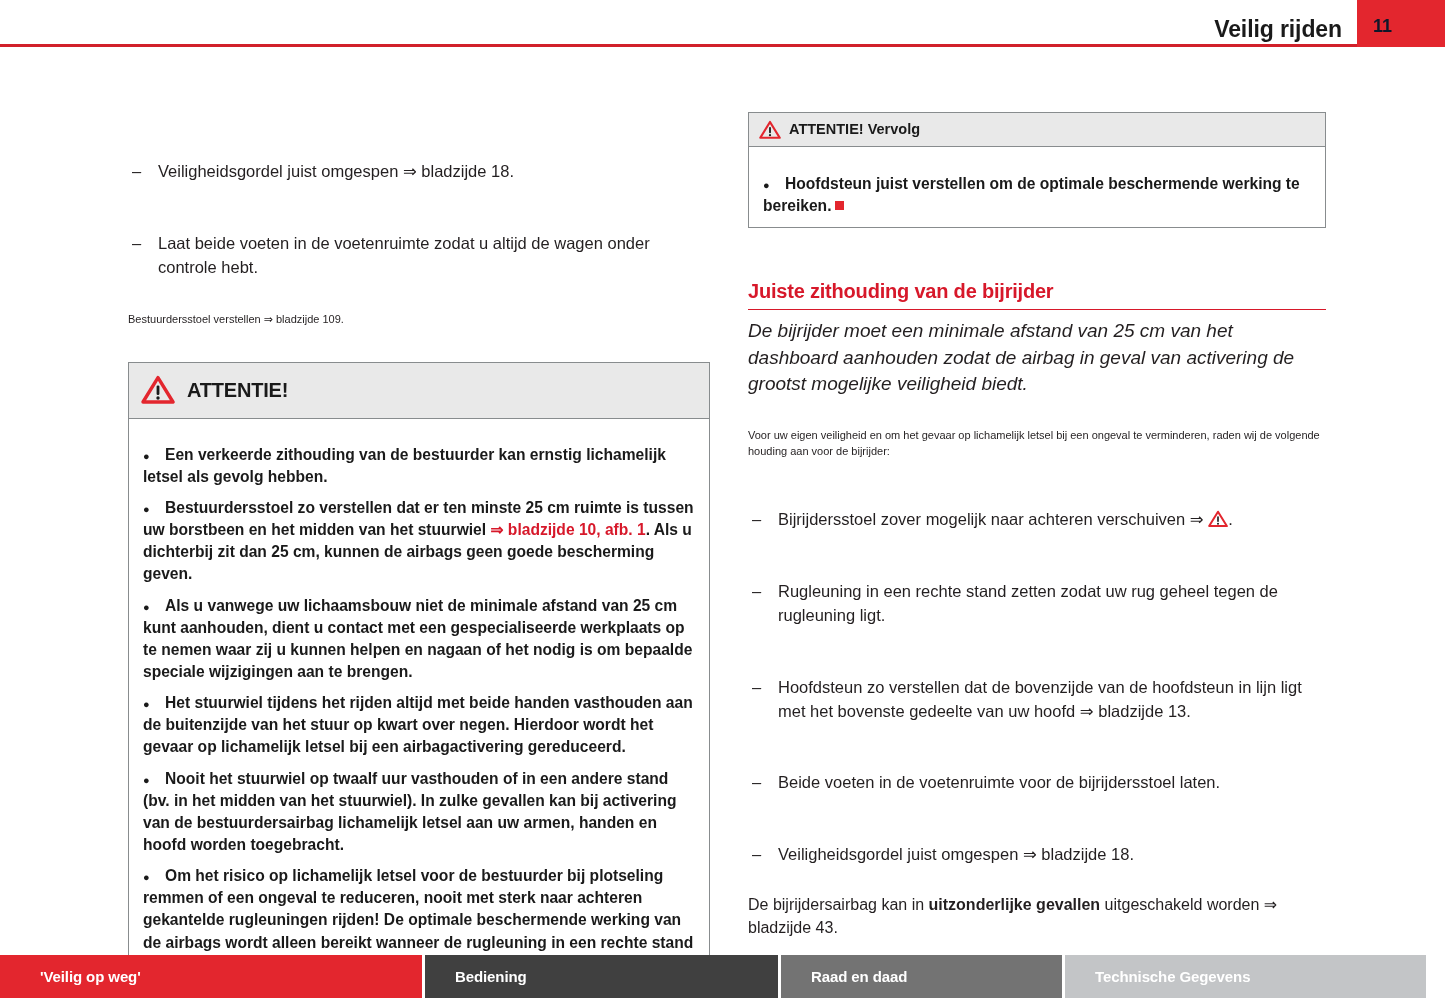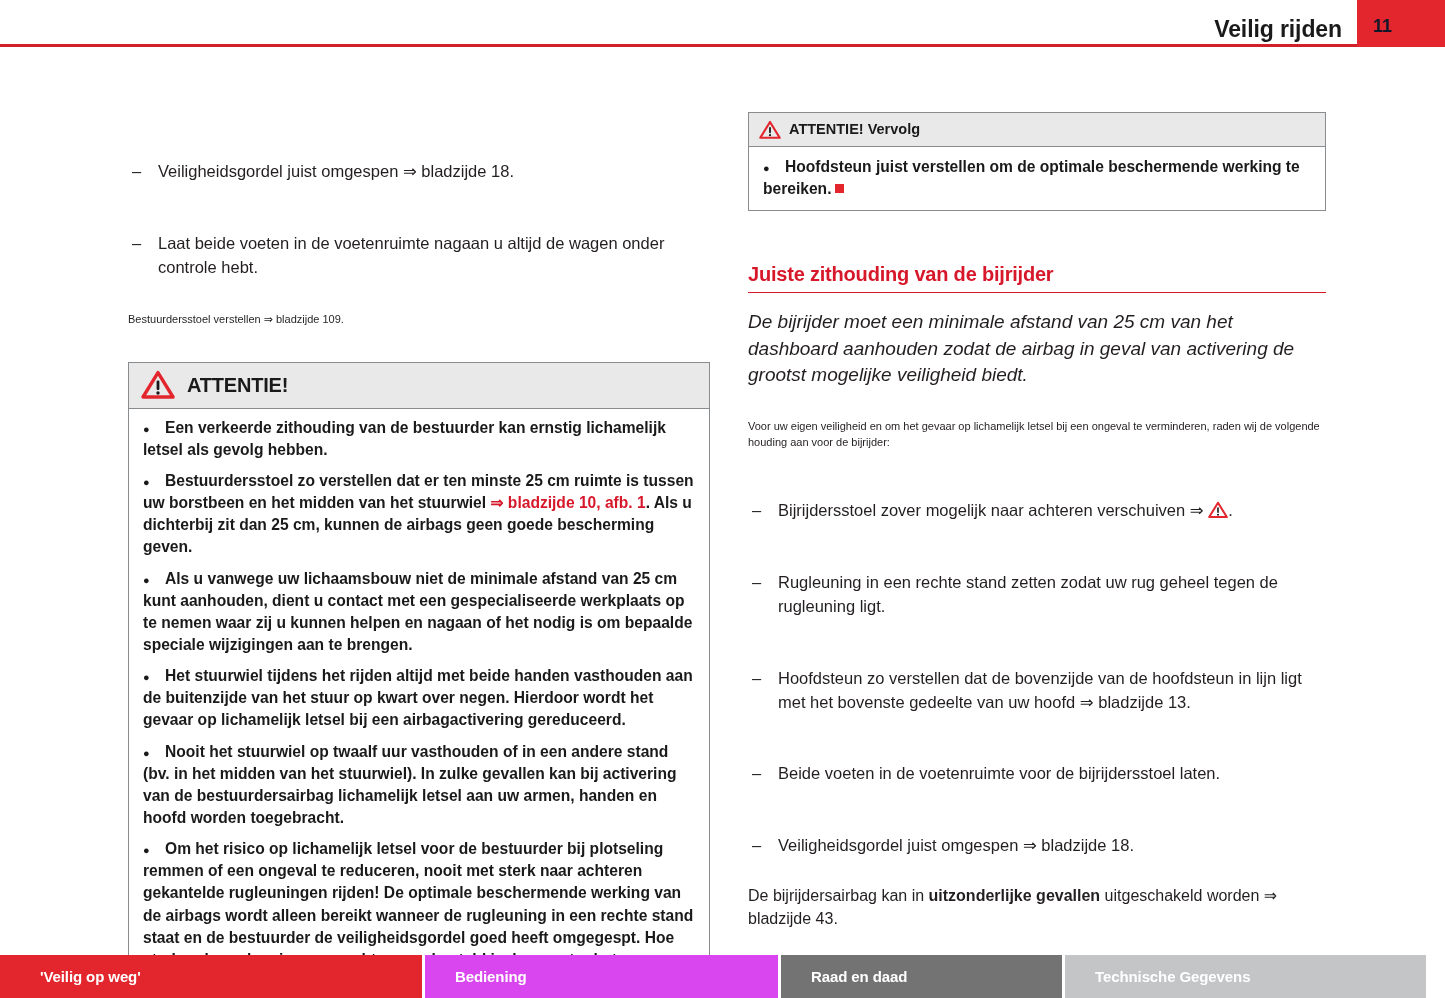--- a/index.html
+++ b/index.html
@@ -96,40 +96,41 @@
     background: #ffffff;
     margin-top: 6px;
   }
   .warn-head {
     background: #e9e9e9;
     border-bottom: 1px solid #888c8e;
     padding: 8px 12px 8px 12px;
     display: flex;
     align-items: center;
     gap: 12px;
-    height: 46px;
+    height: 56px;
   }
   .warn-head.small {
     height: 34px;
     padding: 4px 10px;
     gap: 8px;
   }
   .warn-title {
     font-size: 20px;
     font-weight: bold;
     color: #1a1a1a;
     line-height: 1;
     letter-spacing: -0.2px;
   }
   .warn-title.small {
     font-size: 14.5px;
     letter-spacing: 0;
   }
   .warn-body {
     padding: 8px 14px 14px 14px;
+    margin-top: 17px;
   }
   .warn-bullet {
     position: relative;
     font-size: 15.6px;
     font-weight: bold;
     color: #1a1a1a;
     line-height: 1.42;
     margin-bottom: 9px;
     padding-left: 0;
     text-indent: 0;
@@ -155,21 +156,21 @@
 
   
   .sec-heading {
     font-size: 20px;
     font-weight: bold;
     color: #d7182a;
     line-height: 1.1;
     letter-spacing: -0.2px;
     padding-bottom: 7px;
     border-bottom: 1.5px solid #d7182a;
-    margin-bottom: 16px;
+    margin-bottom: 8px;
   }
   .lead-italic {
     font-size: 19px;
     font-style: italic;
     color: #231f20;
     line-height: 1.38;
     margin-bottom: 31px;
   }
 
   
@@ -195,42 +196,42 @@
     display: flex;
     align-items: center;
     color: #ffffff;
     font-size: 15px;
     font-weight: bold;
     letter-spacing: -0.1px;
     padding-left: 40px;
     border-right: 3px solid #ffffff;
   }
   .ftab.active { background: #e3262e; width: 425px; }
-  .ftab.t2 { background: #d946ef; width: 356px; padding-left: 30px; }
+  .ftab.t2 { background: #404040; width: 356px; padding-left: 30px; }
   .ftab.t3 { background: #737373; width: 284px; padding-left: 30px; }
   .ftab.t4 { background: #c3c5c7; width: 361px; padding-left: 30px; border-right: none; }
 </style>
 </head>
 <body>
 
 <div class="page">
 
   <div class="header">
     <div class="header-title">Veilig rijden</div>
     <div class="header-rule"></div>
     <div class="header-pagebox">
       <div class="header-pagenum">11</div>
     </div>
   </div>
 
   <div class="col-left">
 
     <div class="dash-list">
       <div class="dash-item">Veiligheidsgordel juist omgespen ⇒ bladzijde 18.</div>
-      <div class="dash-item">Laat beide voeten in de voetenruimte nagaan u altijd de wagen onder controle hebt.</div>
+      <div class="dash-item">Laat beide voeten in de voetenruimte zodat u altijd de wagen onder controle hebt.</div>
     </div>
 
     <div class="spacer-14"></div>
 
     <div class="para">Bestuurdersstoel verstellen ⇒ bladzijde 109.</div>
 
     <div class="spacer-14"></div>
 
     <div class="warn-box">
       <div class="warn-head">

